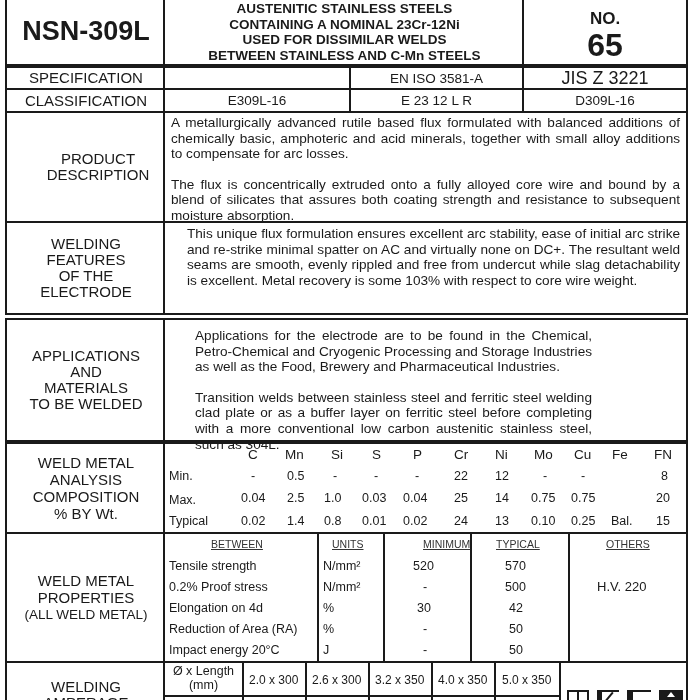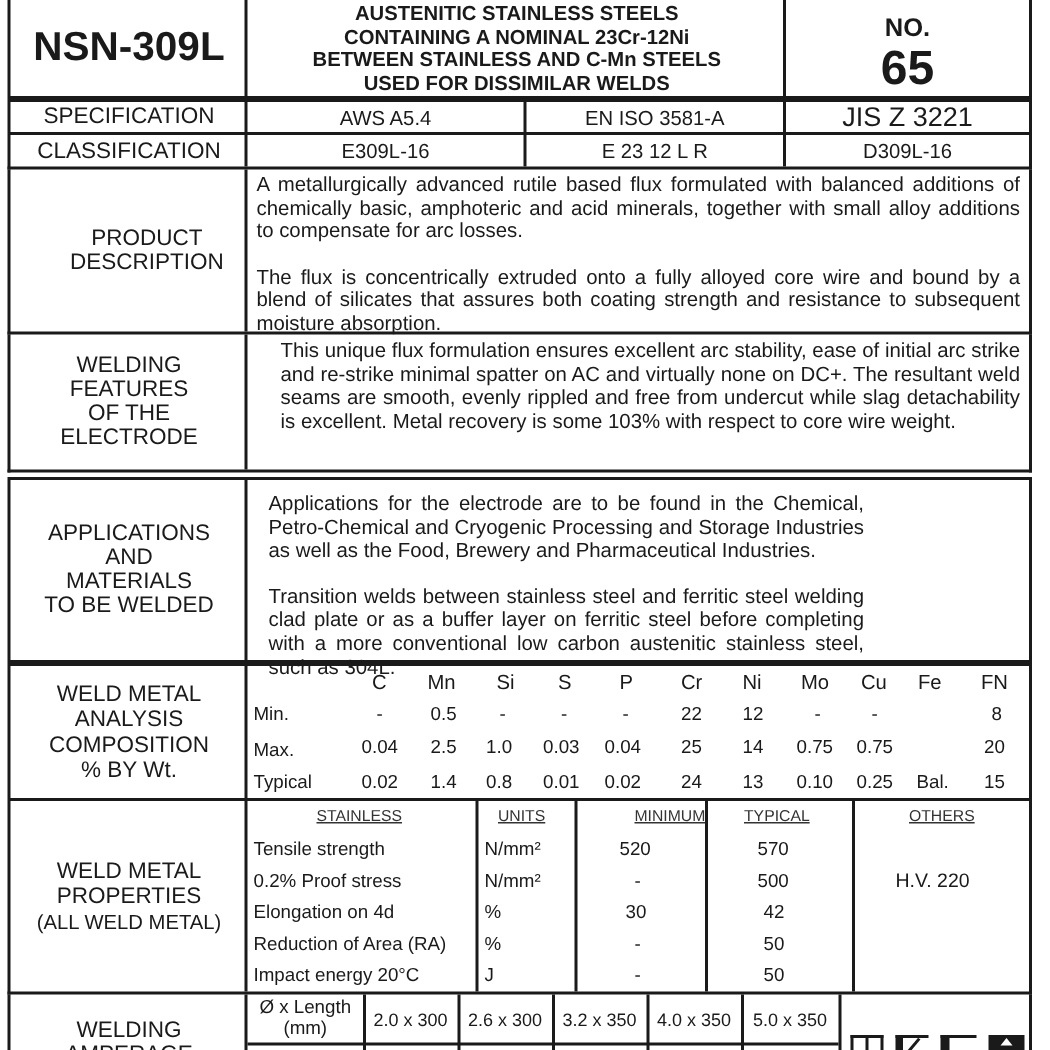--- a/index.html
+++ b/index.html
@@ -19,34 +19,33 @@
 <div class="sheet">
 
   <div class="row" style="top:0; height:70px; border-top:2px solid #1a1a1a;">
     <div class="cell center" style="left:0; width:158px; font-weight:bold; font-size:27px;">
       <span>NSN-309L</span>
     </div>
     <div class="vline" style="left:156px;"></div>
     <div class="cell center" style="left:158px; width:359px; flex-direction:column; font-weight:bold; font-size:13.5px; line-height:15.5px; padding-top:2px;">
       <div>AUSTENITIC STAINLESS STEELS</div>
       <div>CONTAINING A NOMINAL 23Cr-12Ni</div>
+      <div>USED FOR DISSIMILAR WELDS</div>
       <div>BETWEEN STAINLESS AND C-Mn STEELS</div>
-      <div>USED FOR DISSIMILAR WELDS</div>
     </div>
     <div class="vline" style="left:515px;"></div>
     <div class="cell center" style="left:517px; width:162px; flex-direction:column; font-weight:bold;">
       <div style="font-size:17px; line-height:18px; margin-top:10px;">NO.</div>
       <div style="font-size:32px; line-height:34px;">65</div>
     </div>
   </div>
 
   <div class="row" style="top:70px; height:24px; border-top:2px solid #1a1a1a;">
     <div class="lbl" style="font-size:15px;text-align:center;">SPECIFICATION</div>
     <div class="vline" style="left:156px;"></div>
-    <div class="cell center" style="left:158px; width:184px; font-size:13.5px;">AWS A5.4</div>
     <div class="vline" style="left:342px;"></div>
     <div class="cell center" style="left:344px; width:171px; font-size:13.5px;">EN ISO 3581-A</div>
     <div class="vline" style="left:515px;"></div>
     <div class="cell center" style="left:517px; width:162px; font-size:18px;">JIS Z 3221</div>
   </div>
 
   <div class="row" style="top:94px; height:23px;">
     <div class="lbl" style="font-size:15px;">CLASSIFICATION</div>
     <div class="vline" style="left:156px;"></div>
     <div class="cell center" style="left:158px; width:184px; font-size:13.5px;">E309L-16</div>
@@ -82,21 +81,21 @@
   </div>
 
   <div class="row" style="top:319px; height:124px; border-top:2px solid #1a1a1a; margin-top:3px;">
     <div class="lbl" style="flex-direction:column;">
       <div>APPLICATIONS</div>
       <div>AND</div>
       <div>MATERIALS</div>
       <div>TO BE WELDED</div>
     </div>
     <div class="vline" style="left:156px;"></div>
-    <div class="cell" style="left:150px; width:425px; padding:8px 6px 0 22px;">
+    <div class="cell" style="left:166px; width:425px; padding:8px 6px 0 22px;">
       <p class="para">Applications for the electrode are to be found in the Chemical, Petro-Chemical and Cryogenic Processing and Storage Industries as well as the Food, Brewery and Pharmaceutical Industries.</p>
       <p class="para" style="margin-top:15px;">Transition welds between stainless steel and ferritic steel welding clad plate or as a buffer layer on ferritic steel before completing with a more conventional low carbon austenitic stainless steel, such as 304L.</p>
     </div>
   </div>
 
   <div class="row" style="top:446px; height:92px; border-top:2px solid #1a1a1a;">
     <div class="lbl" style="flex-direction:column; line-height:17px;">
       <div>WELD METAL</div>
       <div>ANALYSIS</div>
       <div>COMPOSITION</div>
@@ -173,21 +172,21 @@
       <div style="font-size:13.5px;">(ALL WELD METAL)</div>
     </div>
     <div class="vline" style="left:156px;"></div>
     <div class="cell" style="left:158px; width:521px; font-size:12.5px;">
 
       <div class="vline" style="left:152px;"></div>
       <div class="vline" style="left:218px;"></div>
       <div class="vline" style="left:305px;"></div>
       <div class="vline" style="left:403px;"></div>
 
-      <div class="u" style="position:absolute; left:46px; top:4px;">STAINLESS</div>
+      <div class="u" style="position:absolute; left:46px; top:4px;">BETWEEN</div>
       <div class="u" style="position:absolute; left:167px; top:4px;">UNITS</div>
       <div class="u" style="position:absolute; left:236px; top:4px;padding-left:22px;">MINIMUM</div>
       <div class="u" style="position:absolute; left:331px; top:4px;">TYPICAL</div>
       <div class="u" style="position:absolute; left:441px; top:4px;">OTHERS</div>
 
       <div style="position:absolute; top:22px; left:0; width:100%; height:21px;">
         <span style="position:absolute; left:4px; top:3px;">Tensile strength</span>
         <span style="position:absolute; left:158px; top:3px;">N/mm²</span>
         <span style="position:absolute; left:248px; top:3px;">520</span>
         <span style="position:absolute; left:340px; top:3px;">570</span>

